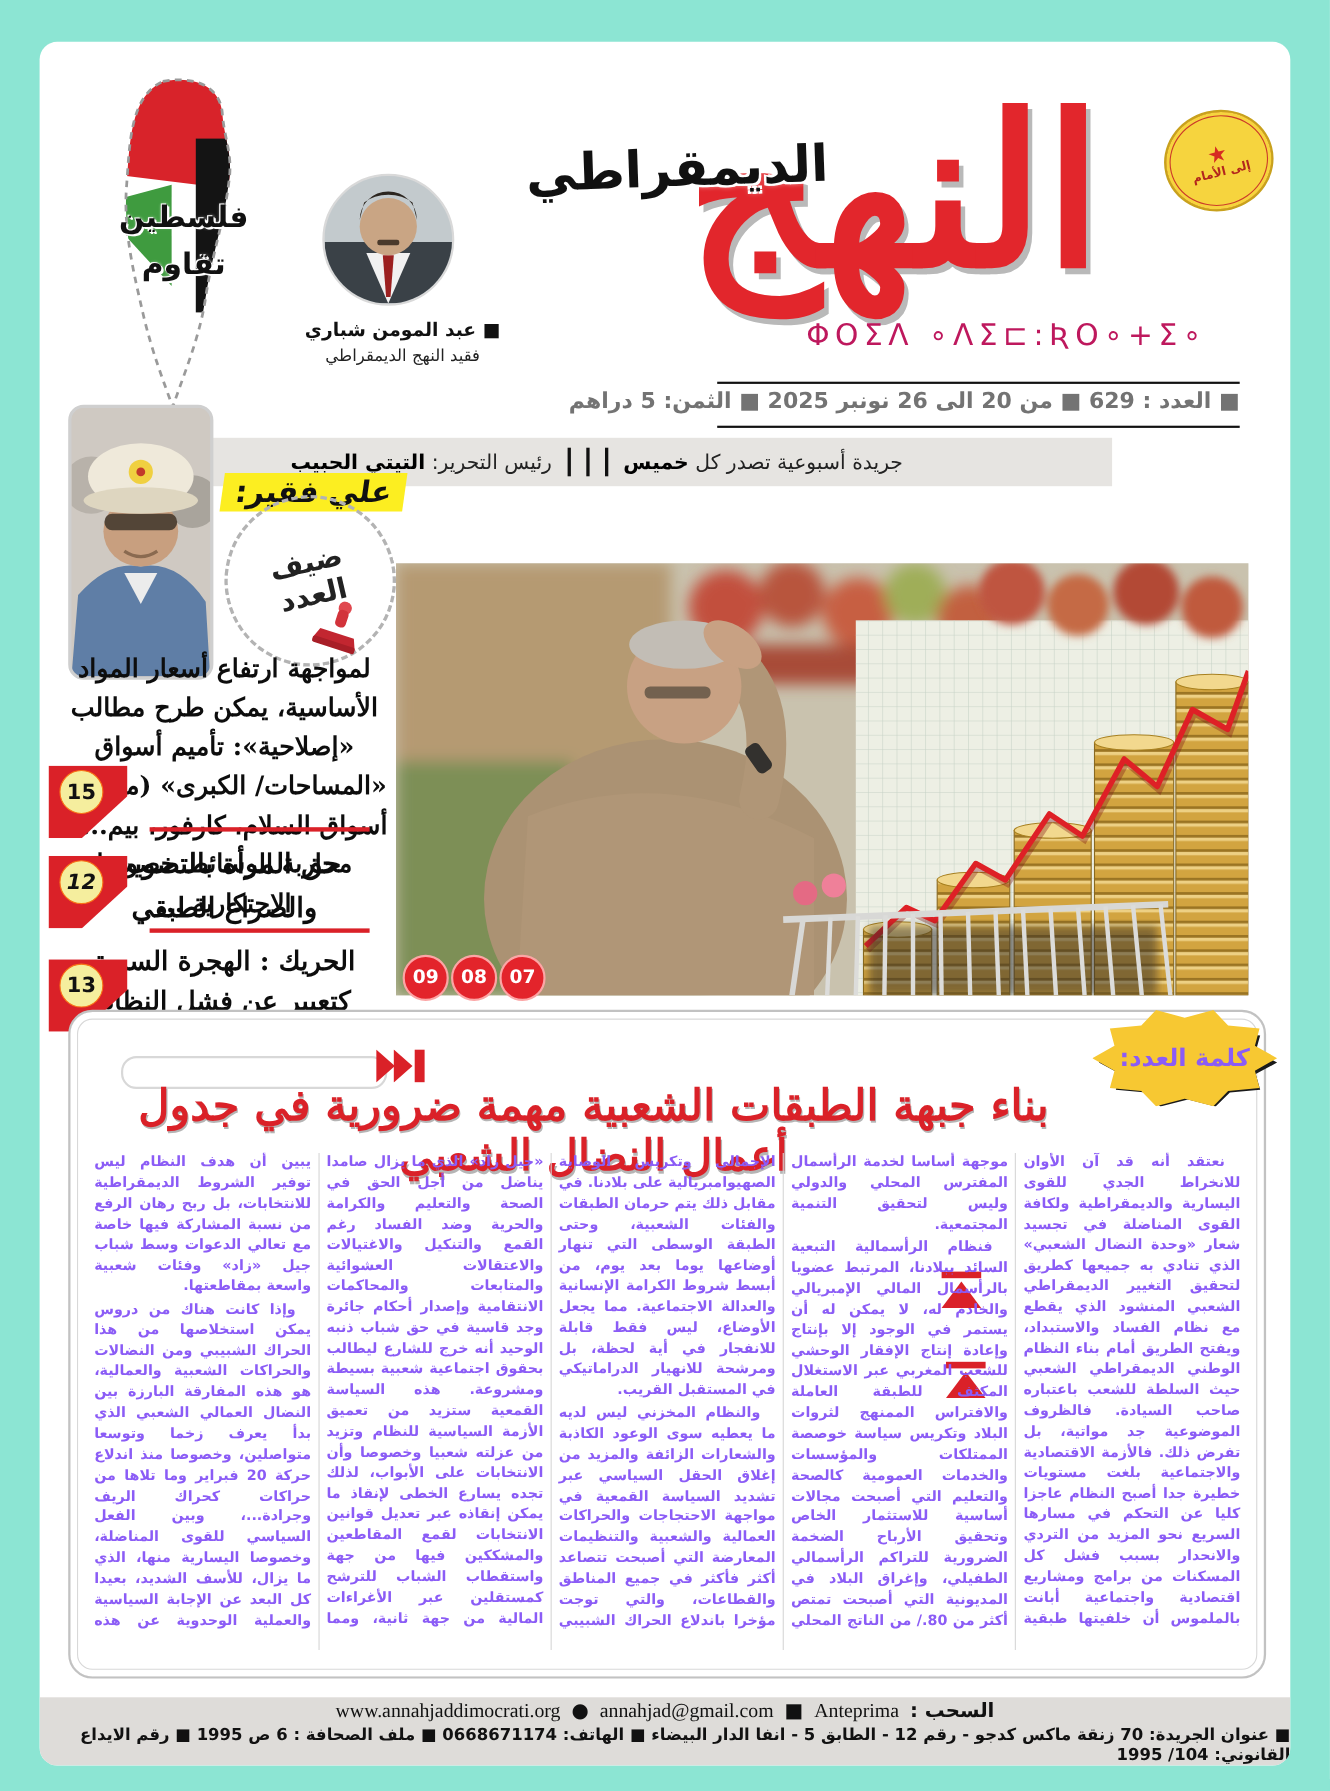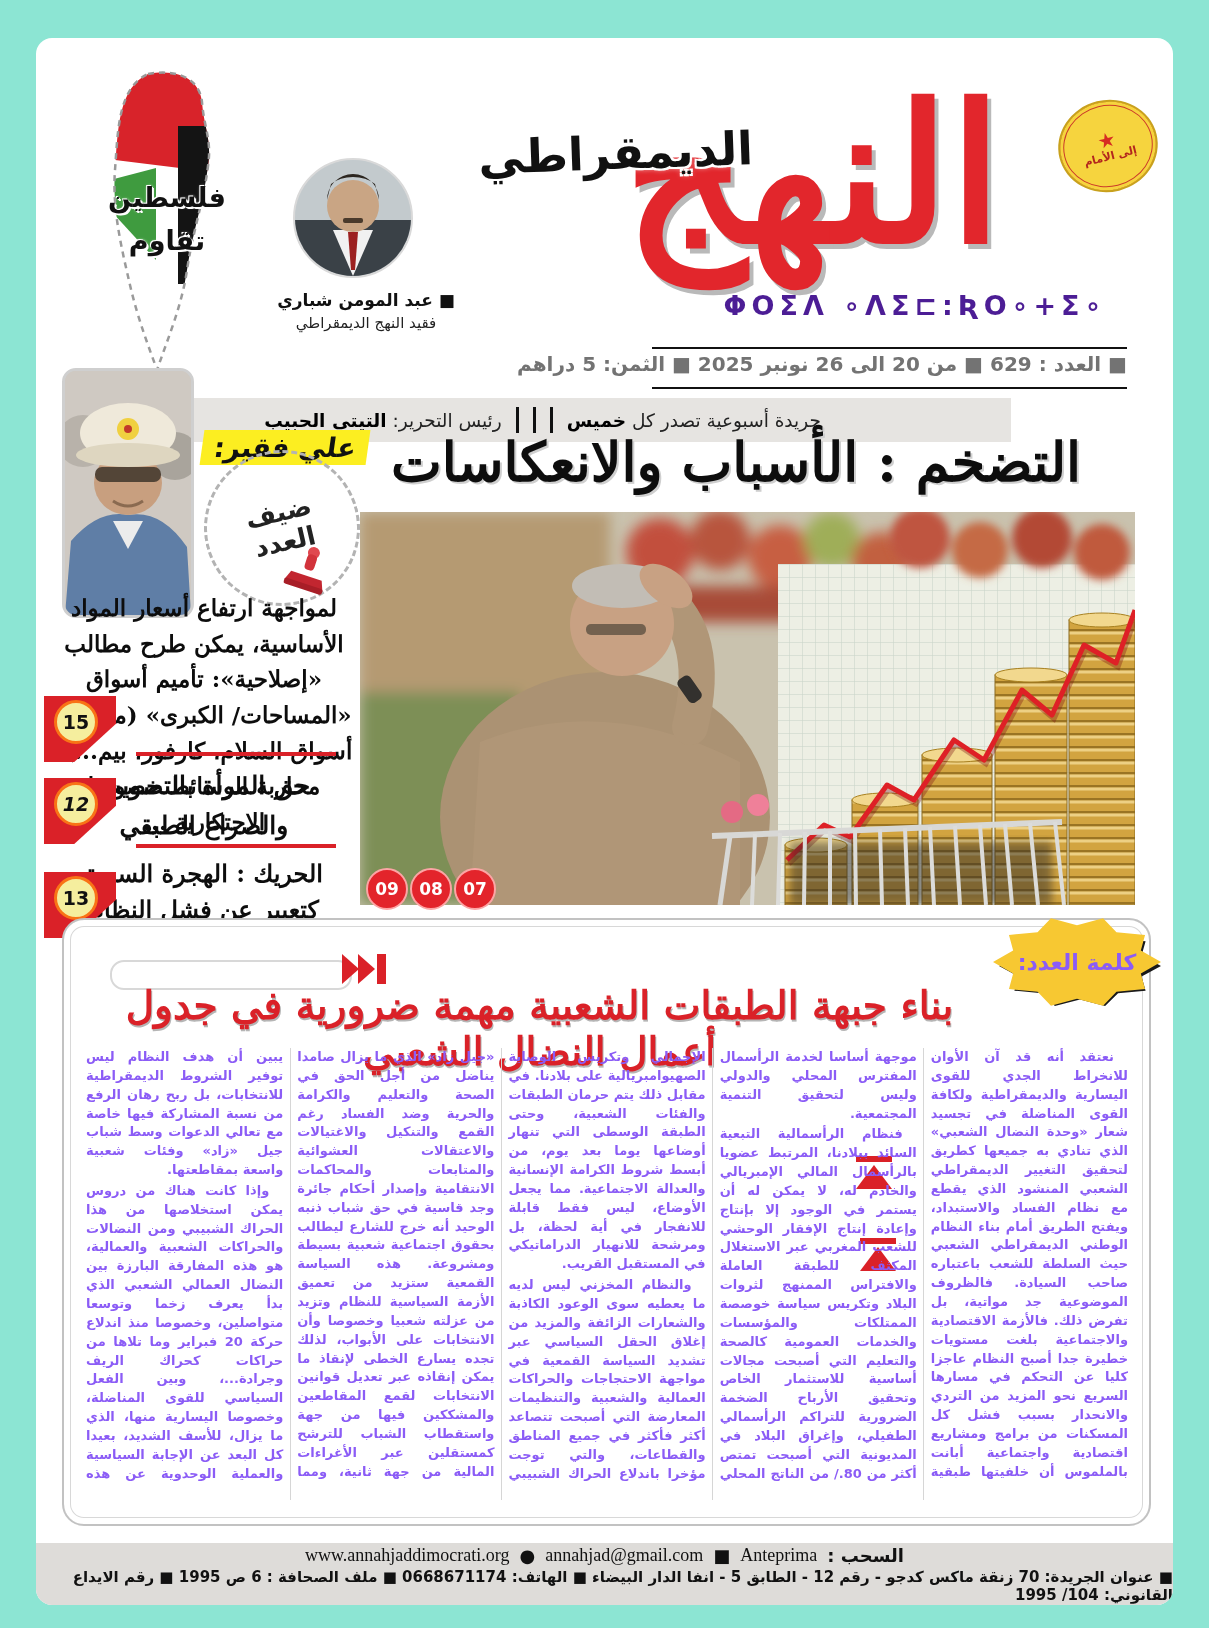--- a/index.html
+++ b/index.html
@@ -41,21 +41,21 @@
   .seal{
     right:15px;top:62px;width:96px;height:88px;border-radius:50%;
     background:#f6d43e;border:2px solid #c8a11d;transform:rotate(-14deg);
     display:flex;flex-direction:column;align-items:center;justify-content:center;
     box-shadow:inset 0 0 0 3px #f6d43e, inset 0 0 0 4px #cc3b2a;
   }
   .seal .star{color:#d62c22;font-size:20px;line-height:20px;}
   .seal .seal-txt{color:#b3261d;font-size:11px;font-weight:bold;}
   .tifinagh{
     right:48px;top:252px;width:420px;text-align:center;
-    font-size:27px;font-weight:bold;color:#4c1d95;letter-spacing:5px;
+    font-size:27px;font-weight:normal;color:#be185d;letter-spacing:5px;
   }
   .rule{height:2px;background:#111;}
   .rule-top{right:46px;top:309px;width:475px;}
   .rule-bottom{right:46px;top:349px;width:475px;}
   .issue-line{
     right:46px;top:314px;width:475px;text-align:center;
     font-size:20px;font-weight:bold;color:#737373;white-space:nowrap;
   }
 
   .staff-bar{
@@ -94,21 +94,21 @@
   .teaser-1{top:552px;font-size:23px;line-height:1.55;}
   .teaser-2{top:728px;font-size:25px;line-height:1.6;}
   .teaser-3{top:818px;font-size:24px;line-height:1.5;}
   .ribbon{
     left:8px;width:72px;height:66px;background:#da2128;
     clip-path:polygon(0 0,100% 0,100% 42%,42% 100%,0 100%);
   }
   .ribbon-1{top:658px;} .ribbon-2{top:740px;} .ribbon-3{top:834px;}
   .page-num{
     left:18px;width:38px;height:38px;border-radius:50%;background:#f5ee9e;
-    border:3px solid #f97316;display:flex;align-items:center;justify-content:center;
+    border:1px solid #f97316;display:flex;align-items:center;justify-content:center;
     font-size:19px;font-weight:bold;color:#111;
   }
   .pn-1{top:662px;} .pn-2{top:744px;font-style:italic;} .pn-3{top:838px;}
   .red-underline{height:4px;background:#da2128;left:100px;width:200px;}
   .ru-1{top:714px;} .ru-2{top:806px;} .ru-3{top:892px;}
 
   
   .market-photo{left:324px;top:474px;width:775px;height:393px;overflow:hidden;background:#d8d4c6;}
   .photo-badge{
     position:absolute;width:38px;height:38px;border-radius:50%;
@@ -228,21 +228,20 @@
     </span>
     <span class="staff-div"></span>
     <span class="staff-div"></span>
     <span class="staff-div"></span>
     <span class="staff-item">
       <span>رئيس التحرير:</span>
       <b>التيتي الحبيب</b>
     </span>
   </div>
 
-  <div class="abs lead-headline">التضخم : الأسباب والانعكاسات</div>
 
   <div class="abs guest-photo">
     <svg width="126" height="244" viewBox="0 0 126 244">
       <rect width="126" height="244" fill="#cfc9c2"></rect>
       <circle cx="18" cy="70" r="26" fill="#b8b2aa"></circle>
       <circle cx="110" cy="85" r="24" fill="#a9a49c"></circle>
       <path d="M0,244 L6,170 Q34,138 63,144 Q96,138 122,176 L126,244 Z" fill="#5f7ea6"></path>
       <polygon points="48,150 78,150 63,178" fill="#ececec"></polygon>
       <ellipse cx="63" cy="112" rx="34" ry="32" fill="#c89f7f"></ellipse>
       <rect x="30" y="96" width="66" height="15" rx="7" fill="#463b30" opacity="0.9"></rect>

